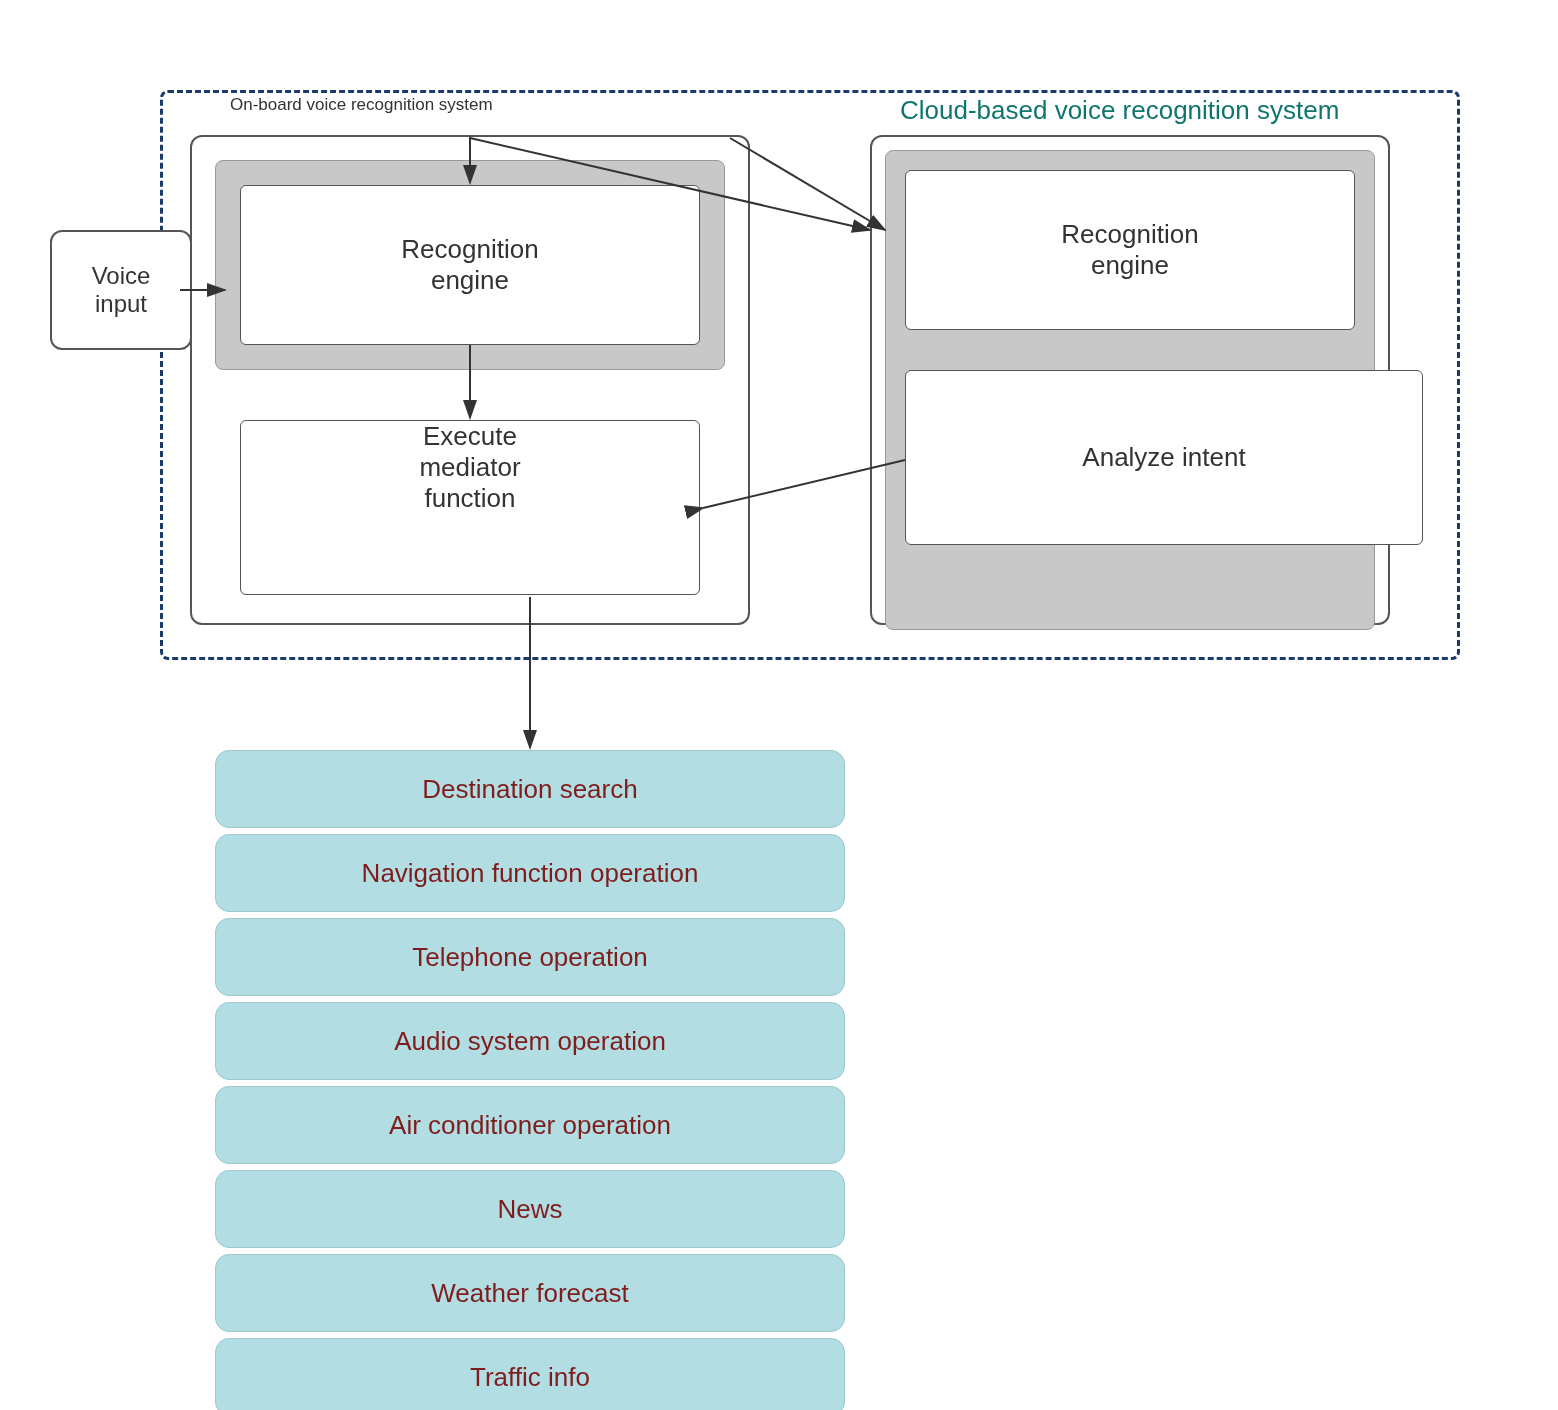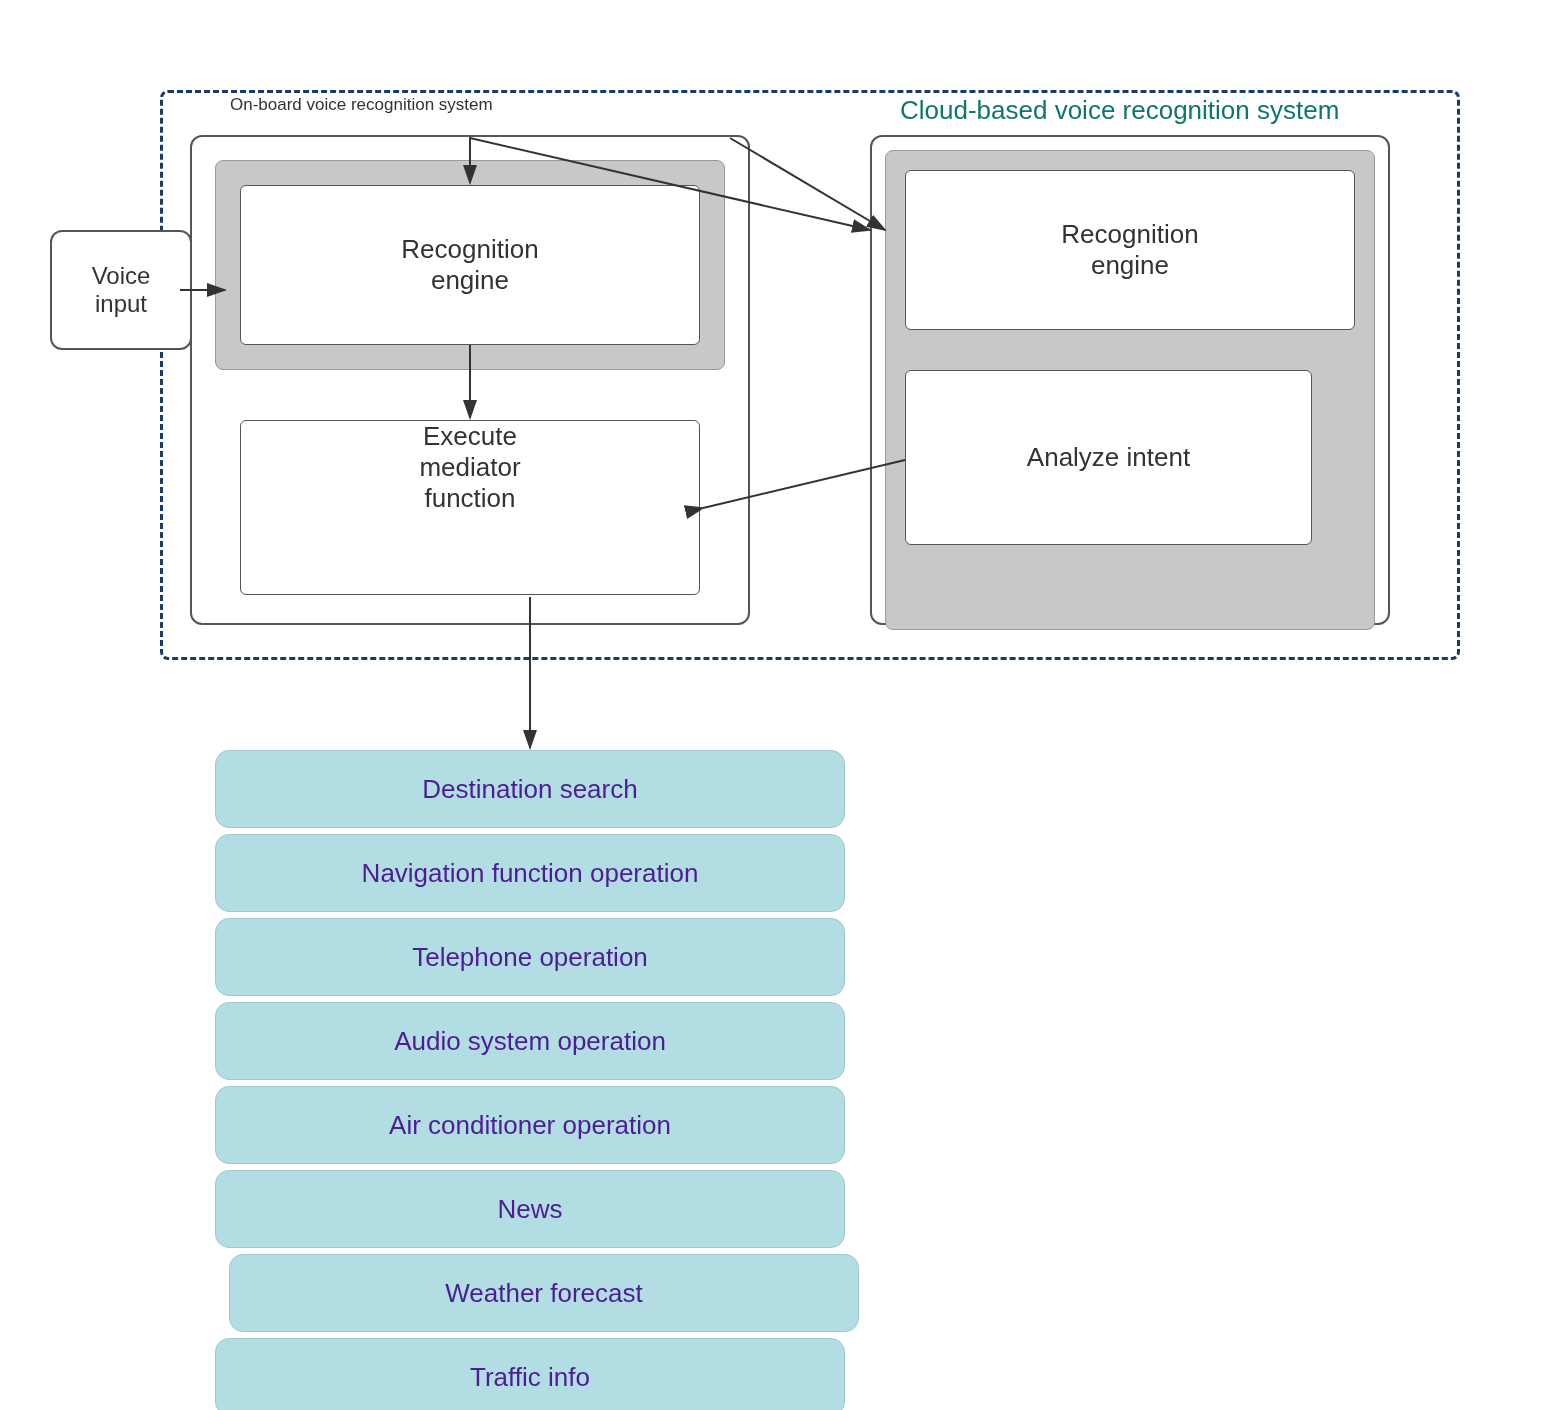--- a/index.html
+++ b/index.html
@@ -155,21 +155,21 @@
       font-size: 26px;
       text-align: center;
       color: #333;
     }
 
     
     .analyze-intent-box {
       position: absolute;
       top: 340px;
       left: 875px;
-      width: 407px;
+      width: 518px;
       height: 175px;
       background: #fff;
       border: 1.5px solid #555;
       border-radius: 6px;
       display: flex;
       align-items: center;
       justify-content: center;
     }
 
     .analyze-intent-box span {
@@ -208,21 +208,21 @@
       background: #b2dde3;
       border: 1.5px solid #a0c8cc;
       border-radius: 14px;
       display: flex;
       align-items: center;
       justify-content: center;
     }
 
     .func-box span {
       font-size: 26px;
-      color: #4c1d95;
+      color: #7f1d1d;
     }
 
     
     .arrows-svg {
       position: absolute;
       top: 0;
       left: 0;
       width: 1490px;
       height: 1350px;
       pointer-events: none;
@@ -278,21 +278,21 @@
   </div>
   <div class="func-box" style="top:972px;">
     <span>Audio system operation</span>
   </div>
   <div class="func-box" style="top:1140px;">
     <span>News</span>
   </div>
   <div class="func-box" style="top:1056px;">
     <span>Air conditioner operation</span>
   </div>
-  <div class="func-box" style="top:1224px;margin-left:14px;">
+  <div class="func-box" style="top:1224px;">
     <span>Weather forecast</span>
   </div>
   <div class="func-box" style="top:1308px;">
     <span>Traffic info</span>
   </div>
 
   <svg class="arrows-svg">
     <defs>
       <marker id="arrowhead" markerWidth="10" markerHeight="7" refX="9" refY="3.5" orient="auto">
         <polygon points="0 0, 10 3.5, 0 7" fill="#333"></polygon>

